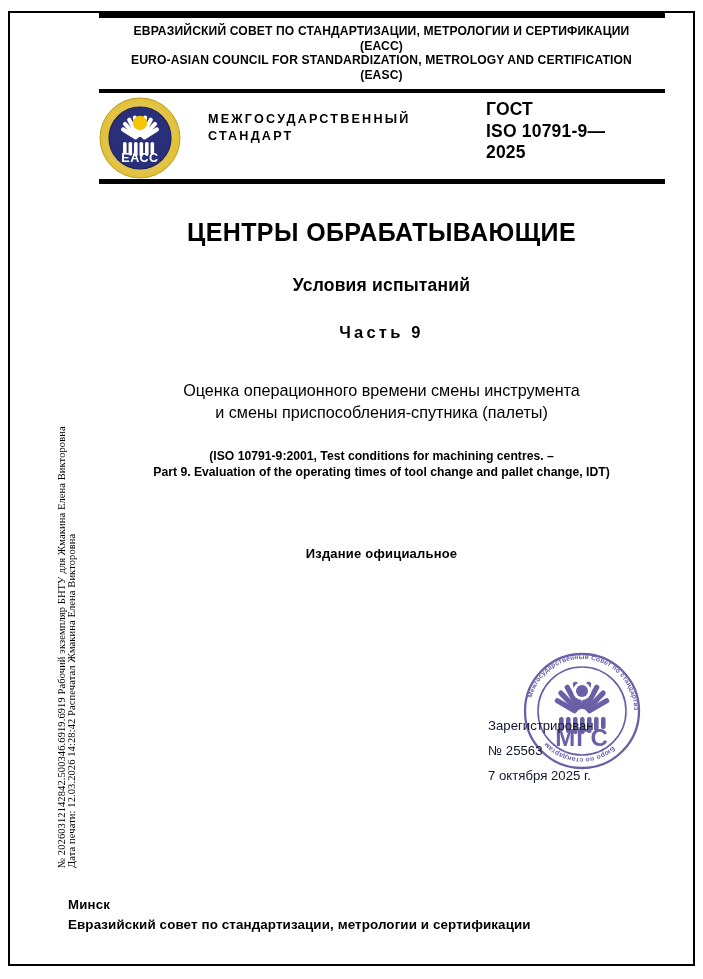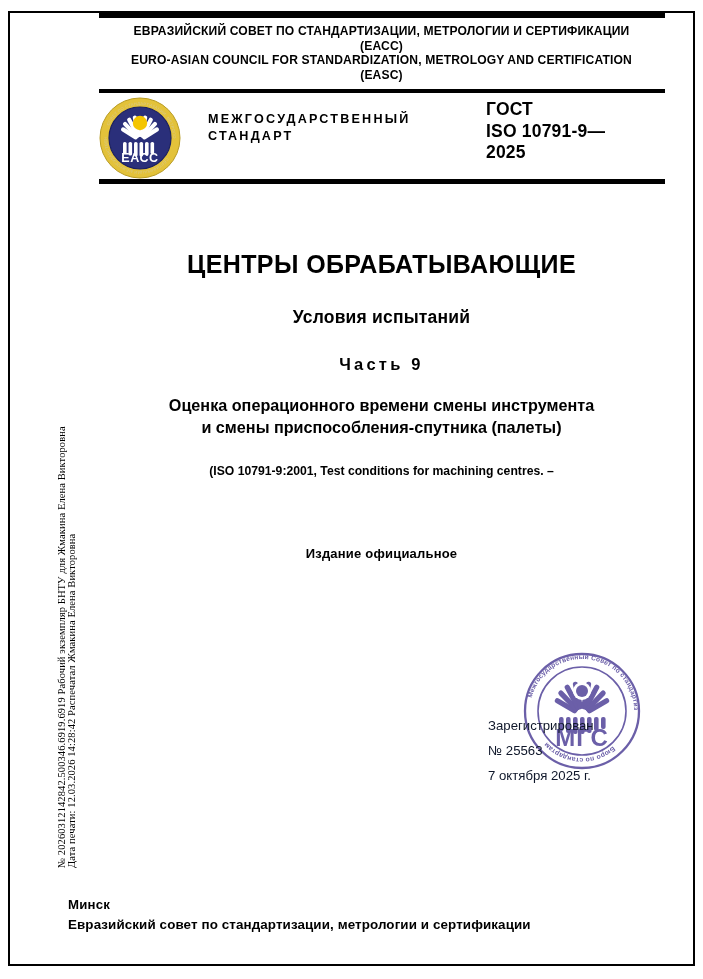--- a/index.html
+++ b/index.html
@@ -113,39 +113,38 @@
 
   
   #title-block {
     text-align: center;
     padding-top: 34px;
   }
   #doc-title {
     font-size: 25px;
     font-weight: bold;
     letter-spacing: 0.4px;
-    margin-top: 32px;
   }
   #doc-subtitle {
     font-size: 17.5px;
     font-weight: bold;
     margin-top: 28px;
     letter-spacing: 0.2px;
   }
   #doc-part {
     font-size: 16.5px;
     font-weight: bold;
     margin-top: 27px;
     letter-spacing: 3.2px;
   }
   #doc-scope {
     font-size: 16.2px;
-    font-weight: bold;
+    font-weight: normal;
     line-height: 22px;
-    margin-top: 20px;
+    margin-top: 37px;
   }
   #doc-iso-note {
     font-size: 12.2px;
     font-weight: bold;
     line-height: 15.5px;
     margin-top: 26px;
   }
   #official-edition {
     font-size: 13px;
     font-weight: bold;
@@ -292,20 +291,21 @@
     <div id="title-block">
       <div id="doc-title">ЦЕНТРЫ ОБРАБАТЫВАЮЩИЕ</div>
       <div id="doc-subtitle">Условия испытаний</div>
       <div id="doc-part">Часть 9</div>
       <div id="doc-scope">
         <div>Оценка операционного времени смены инструмента</div>
         <div>и смены приспособления-спутника (палеты)</div>
       </div>
       <div id="doc-iso-note">
         <div>(ISO 10791-9:2001, Test conditions for machining centres. –</div>
+        <div>Part 9. Evaluation of the operating times of tool change and pallet change, IDT)</div>
       </div>
       <div id="official-edition">Издание официальное</div>
     </div>
 
     <div id="seal">
       <svg viewBox="0 0 132 132" width="132" height="132">
         <defs>
           <path id="sealTop" d="M 66 66 m -52 0 a 52 52 0 0 1 104 0" fill="none"></path>
           <path id="sealBot" d="M 66 66 m 47 0 a 47 47 0 0 1 -94 0" fill="none"></path>
         </defs>

